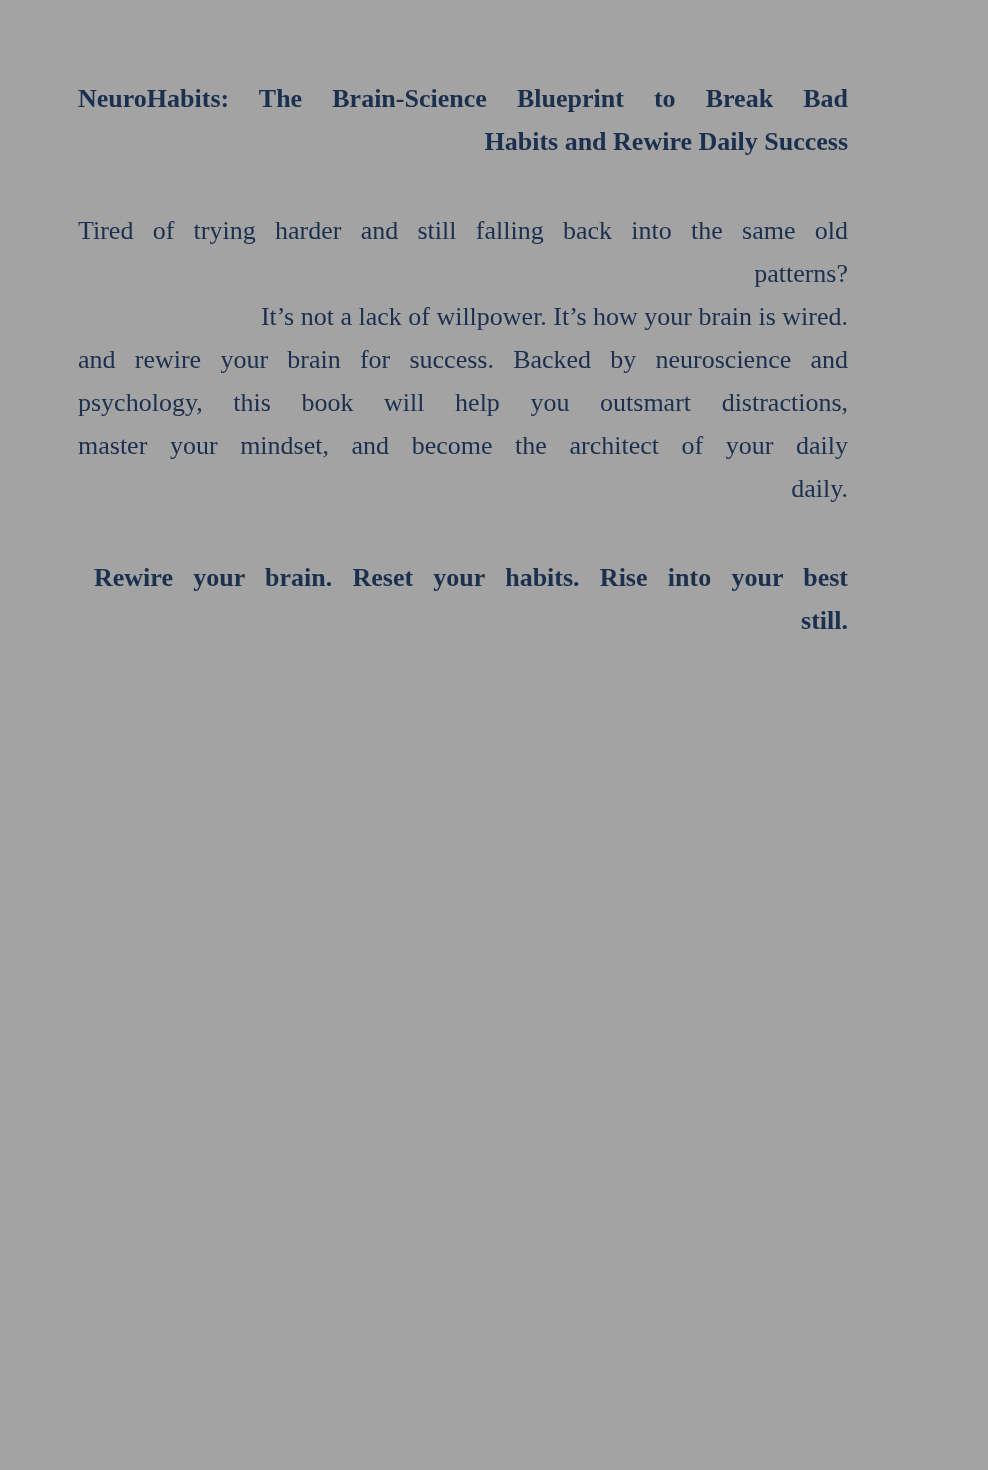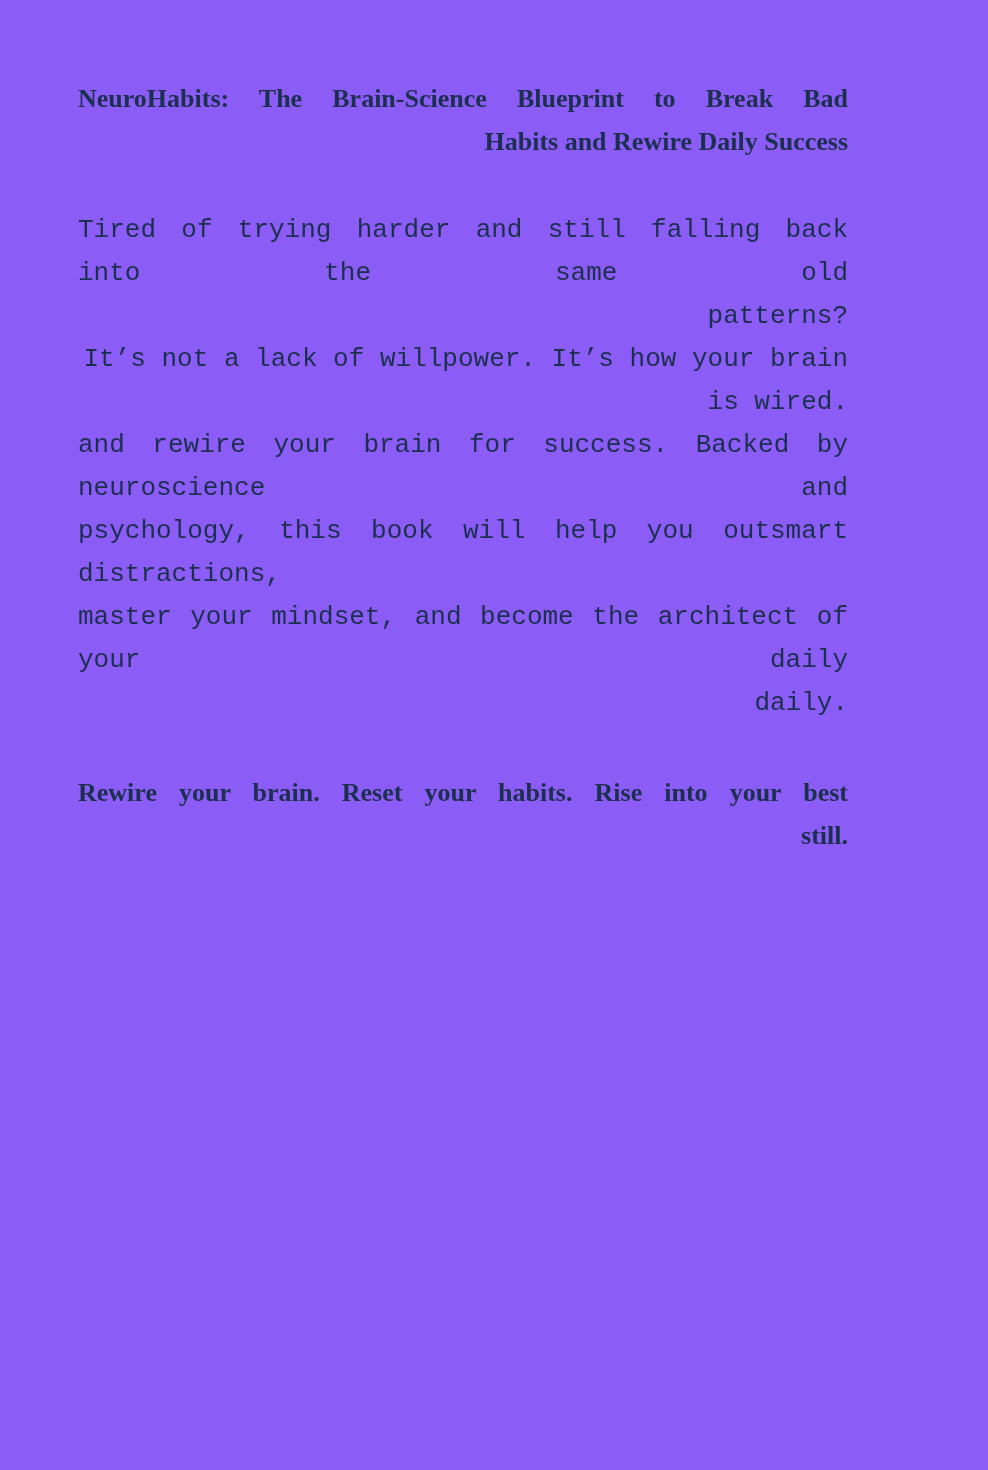--- a/index.html
+++ b/index.html
@@ -33,30 +33,29 @@
     text-align-last: justify;
   }
   .title, .closing {
     font-weight: bold;
   }
   .title {
     margin: 0 0 46px 0;
   }
   .body-block {
     margin: 0;
-    font-family: Liberation Mono, monospace;
   }
   .closing {
-    margin: 46px 0 0 0;
+    margin: 46px 0 0 16px;
   }
 </style>
 </head>
 <body>
 
-<div class="page" style="background: #8b5cf6; color: rgb(27, 47, 78);">
+<div class="page" style="background: #a3a3a3; color: rgb(27, 47, 78);">
   <div class="content">
 
     <div class="title">
       <div class="ln just">NeuroHabits: The Brain-Science Blueprint to Break Bad</div>
       <div class="ln">Habits and Rewire Daily Success</div>
     </div>
 
     <div class="body-block">
       <div class="ln just">Tired of trying harder and still falling back into the same old</div>
       <div class="ln">patterns?</div>

